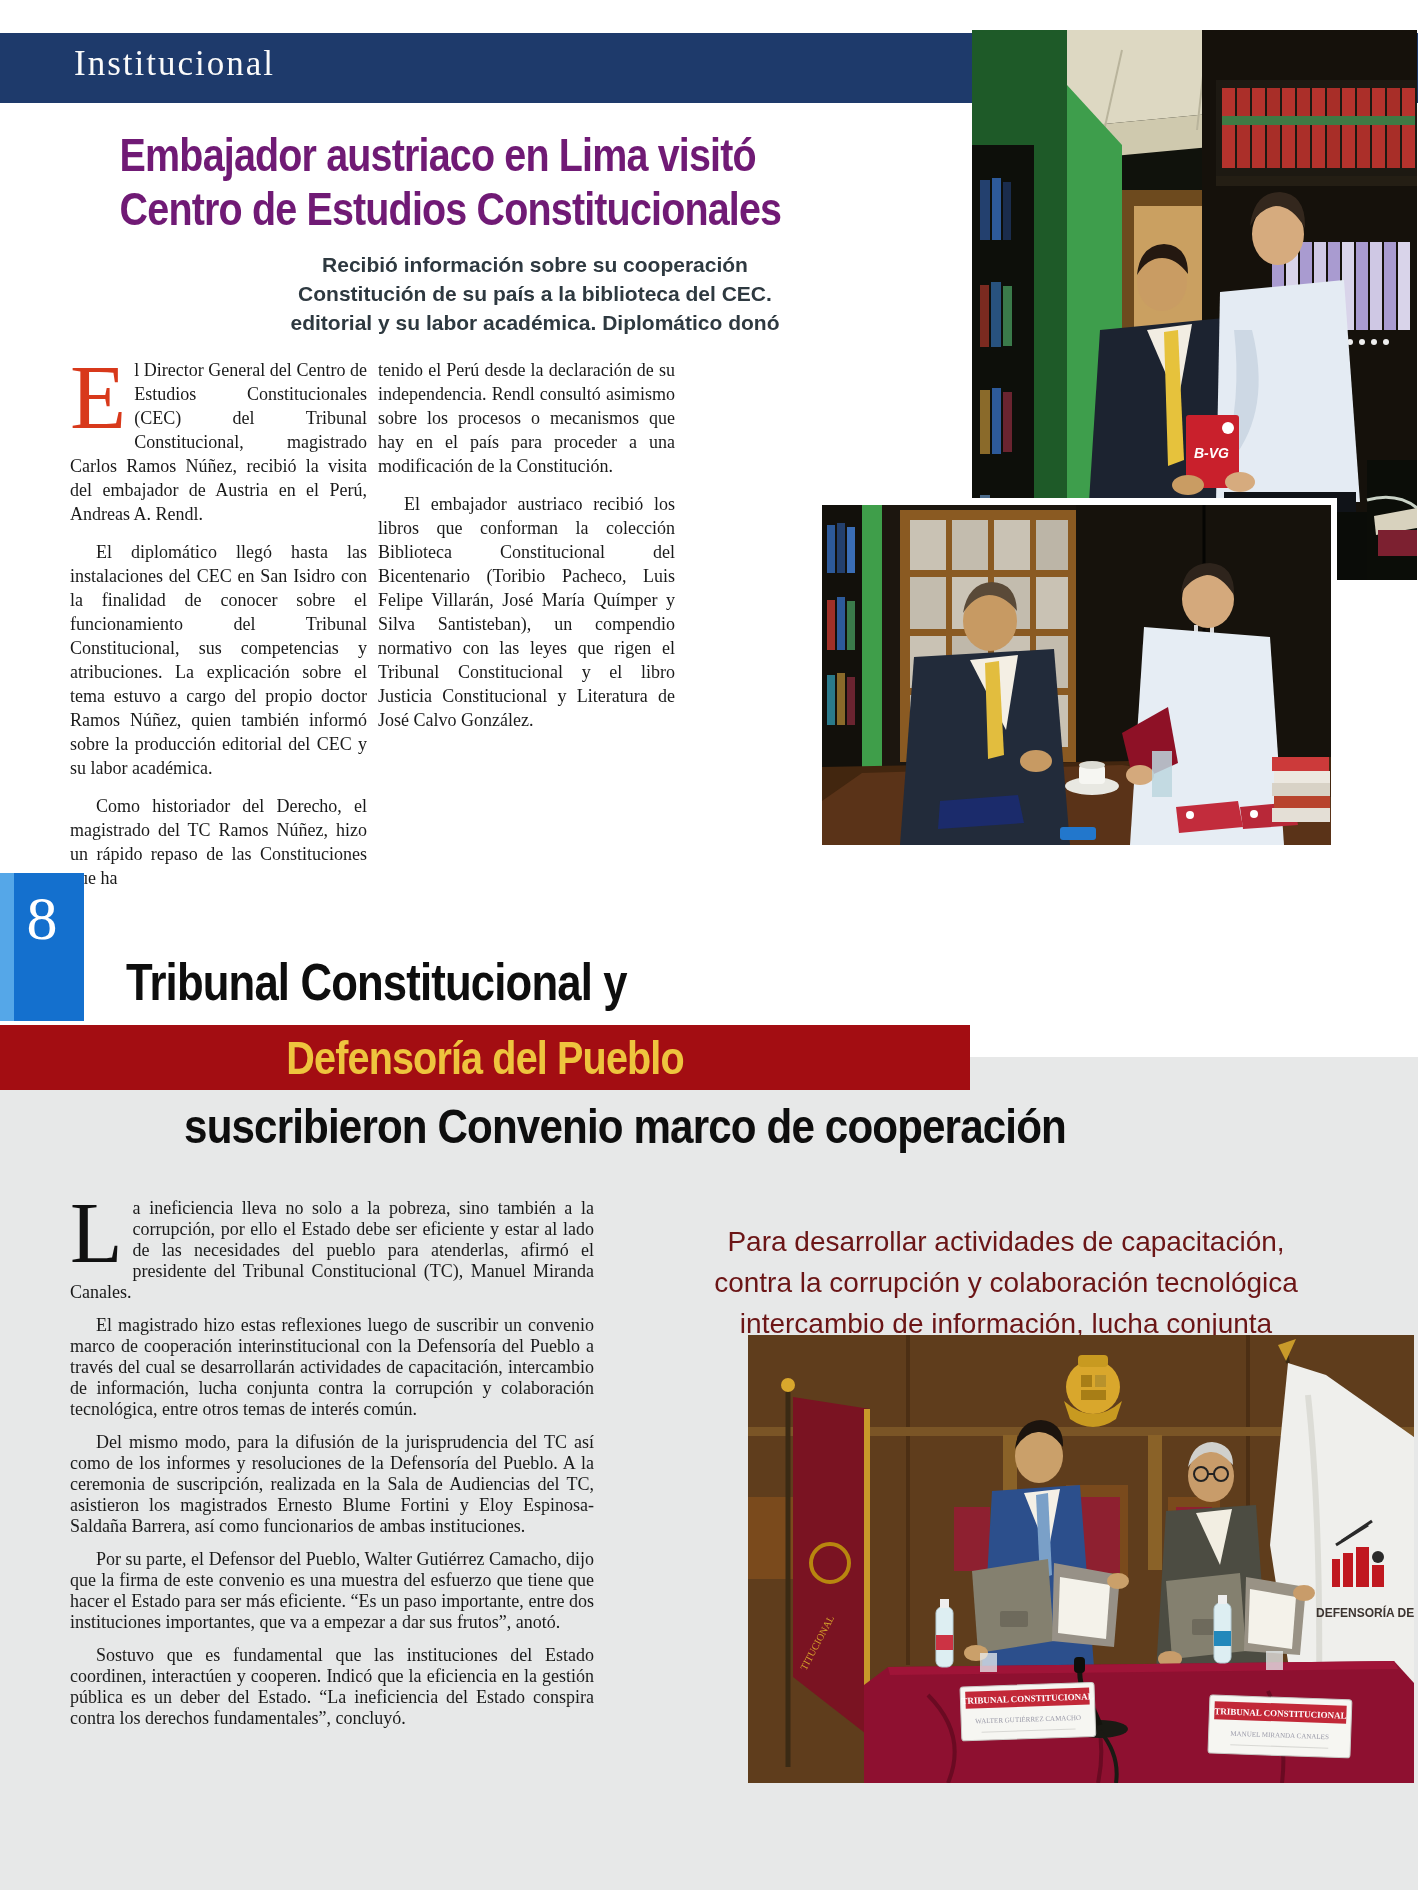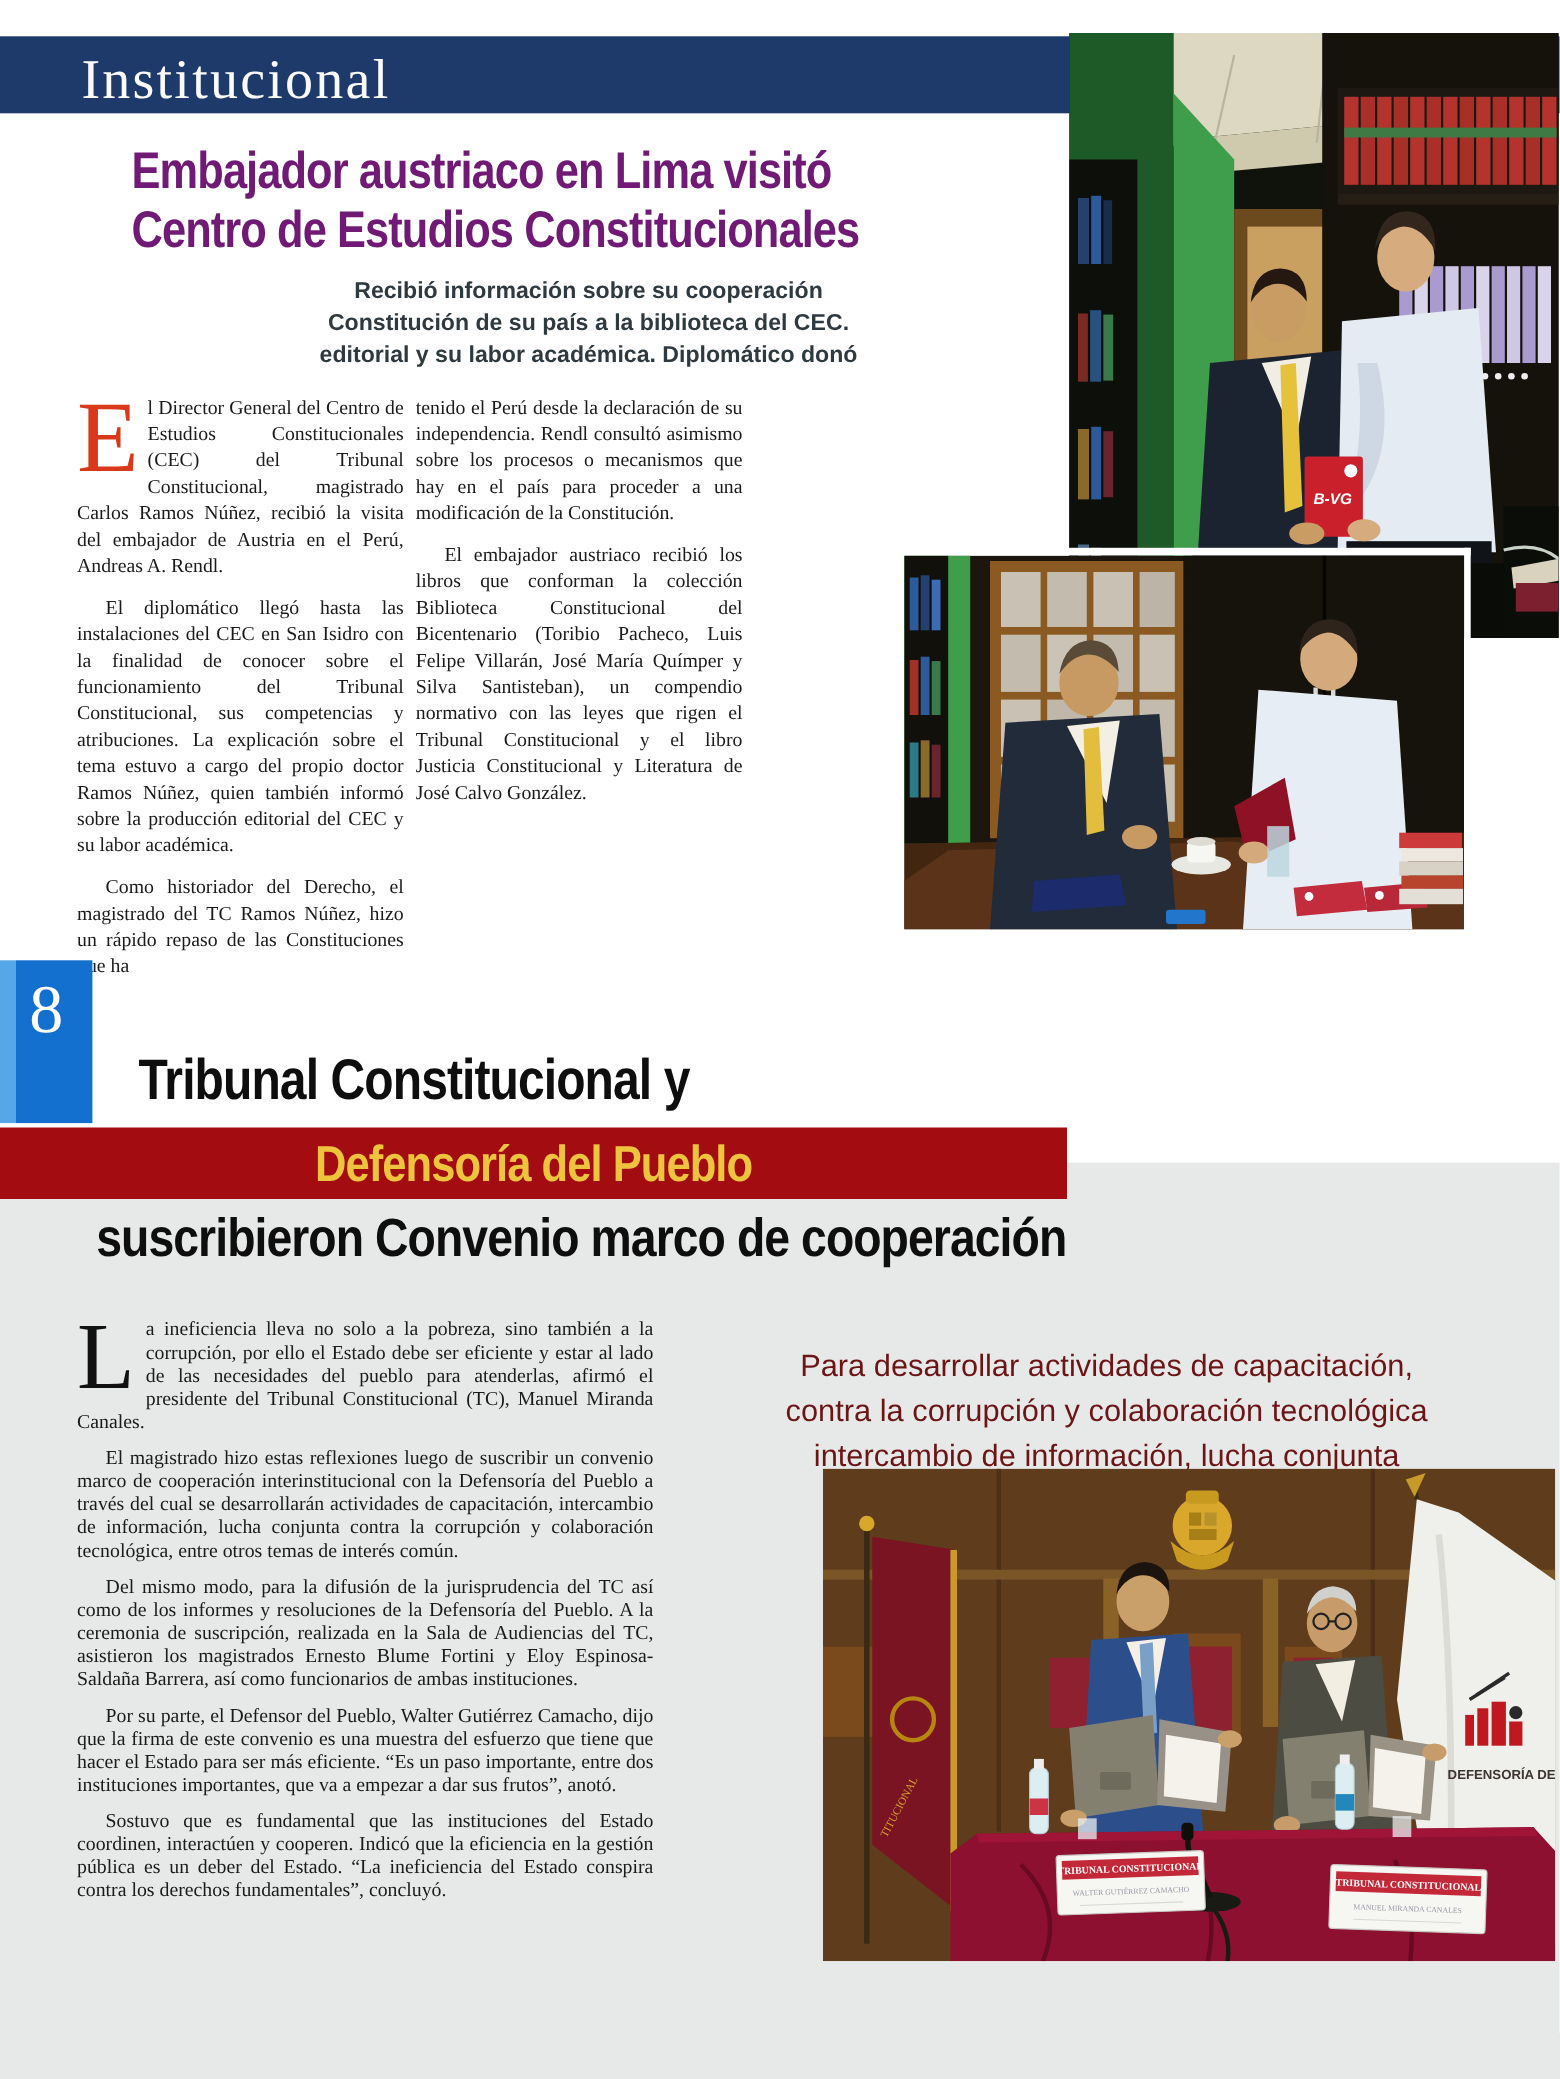--- a/index.html
+++ b/index.html
@@ -2,21 +2,21 @@
 <html><head>
 <meta charset="utf-8">
 <style>
   html,body{margin:0;padding:0;background:#ffffff;}
   .page{position:relative;width:1418px;height:1890px;background:#ffffff;overflow:hidden;
         font-family:"Liberation Serif","DejaVu Serif",serif;color:#1a1a1a;}
 
   
   .navybar{position:absolute;left:0;top:33px;width:1418px;height:70px;background:#1e3a6b;}
   .section-label{position:absolute;left:74px;top:44px;font-family:"Liberation Serif","DejaVu Serif",serif;
-        font-size:51px;color:#fafafa;letter-spacing:2px;font-weight:400;}
+        font-size:35px;color:#fafafa;letter-spacing:2px;font-weight:400;}
 
   
   .graypanel{position:absolute;left:0;top:1057px;width:1418px;height:833px;background:#e7e8e8;}
 
   
   .headline1{position:absolute;left:60px;top:128px;width:745px;text-align:center;color:#701a75;
         font-family:"Liberation Sans","DejaVu Sans",sans-serif;font-weight:bold;}
   .headline1 .hl{font-size:47px;line-height:54px;transform:scaleX(.84);transform-origin:center;letter-spacing:-1px;white-space:nowrap;}
   .standfirst1{position:absolute;left:265px;top:250px;width:540px;text-align:center;color:#2e3940;
         font-family:"Liberation Sans","DejaVu Sans",sans-serif;font-weight:bold;font-size:21px;line-height:29px;}
@@ -33,21 +33,21 @@
   .badge8{position:absolute;left:0;top:873px;width:84px;height:148px;
         background:linear-gradient(90deg,#55a7e8 0 17%,#1470ce 17%);display:flex;justify-content:center;}
   .badge8 span{color:#fff;font-size:62px;line-height:1;margin-top:14px;font-family:"Liberation Serif","DejaVu Serif",serif;}
 
   
   .h2a{position:absolute;left:126px;top:952px;color:#0e0e0e;font-family:"Liberation Sans","DejaVu Sans",sans-serif;
         font-weight:bold;font-size:52px;letter-spacing:-1px;transform:scaleX(.84);transform-origin:left center;white-space:nowrap;}
   .redbar{position:absolute;left:0;top:1025px;width:970px;height:65px;background:#a30d12;display:flex;align-items:center;justify-content:center;}
   .redbar .gold{color:#eec43e;font-family:"Liberation Sans","DejaVu Sans",sans-serif;font-weight:bold;font-size:46px;
         letter-spacing:-1px;transform:scaleX(.86);transform-origin:center;white-space:nowrap;}
-  .h2c{position:absolute;left:0;top:1098px;width:1250px;color:#0e0e0e;
+  .h2c{position:absolute;left:0;top:1098px;width:1250px;text-align:center;color:#0e0e0e;
         font-family:"Liberation Sans","DejaVu Sans",sans-serif;font-weight:bold;}
   .h2c .hl{font-size:49px;letter-spacing:-1px;transform:scaleX(.86);transform-origin:center;white-space:nowrap;}
 
   
   .art2{position:absolute;left:70px;top:1198px;width:524px;text-align:justify;font-size:18px;line-height:21px;}
   .art2 p{margin:0 0 12px 0;text-indent:26px;}
   .art2 p.first{text-indent:0;}
 
   .standfirst2{position:absolute;left:600px;top:1185px;width:812px;text-align:center;color:#6b1516;
         font-family:"Liberation Sans","DejaVu Sans",sans-serif;font-size:28px;line-height:41px;margin-top:36px;}

